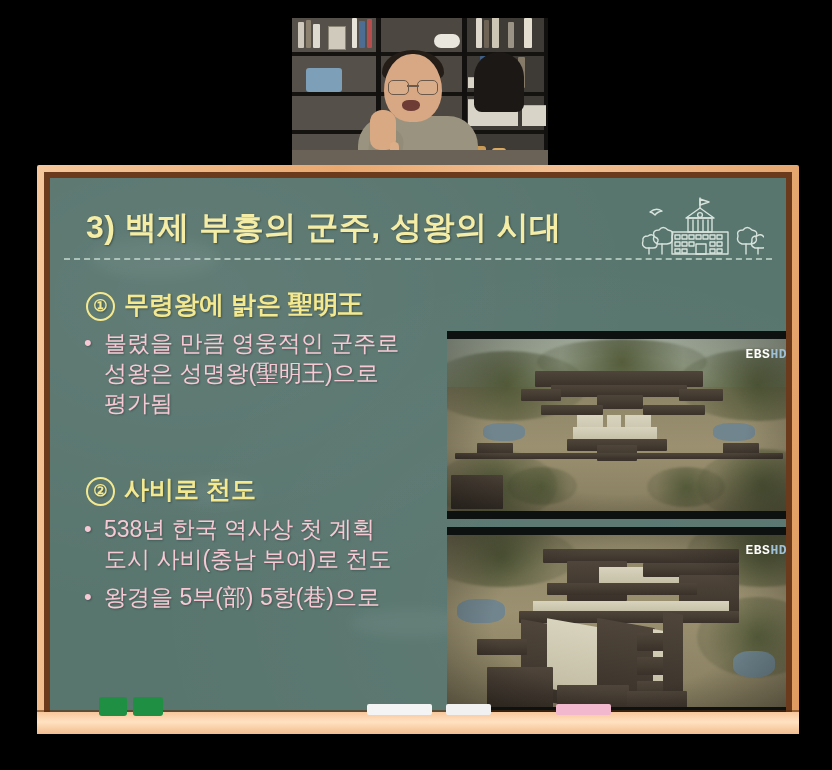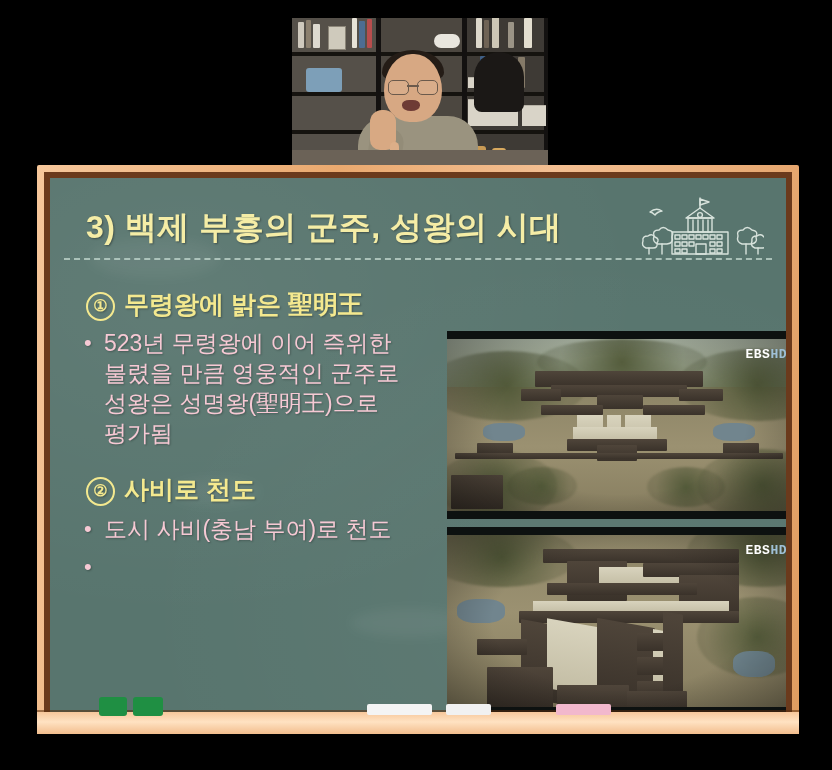--- a/index.html
+++ b/index.html
@@ -483,41 +483,42 @@
           </g>
         </svg>
 
         <div class="heading" style="left:36px; top:110px;">
           <span class="circ">①</span><span>무령왕에 밝은 聖明王</span>
         </div>
         <div class="bullets" style="left:34px; top:150px;">
           <div class="bullet-row">
             <div class="bullet-dot">•</div>
             <div class="bullet-text">
-              <div>523년 무령왕에 이어 즉위한</div>
               <div>불렸을 만큼 영웅적인 군주로</div>
               <div>성왕은 성명왕(聖明王)으로</div>
               <div>평가됨</div>
             </div>
           </div>
         </div>
 
         <div class="heading" style="left:36px; top:295px;">
           <span class="circ">②</span><span>사비로 천도</span>
         </div>
         <div class="bullets" style="left:34px; top:336px;">
           <div class="bullet-row">
             <div class="bullet-dot">•</div>
             <div class="bullet-text">
+              <div>538년 한국 역사상 첫 계획</div>
               <div>도시 사비(충남 부여)로 천도</div>
             </div>
           </div>
           <div class="bullet-row" style="margin-top:8px;">
             <div class="bullet-dot">•</div>
             <div class="bullet-text">
+              <div>왕경을 5부(部) 5항(巷)으로</div>
             </div>
           </div>
         </div>
 
         <div class="still still-top">
           <div class="sky"></div>
           <div class="ground"></div>
 
           <div class="forest" style="left:-20px;top:20px;width:160px;height:70px;"></div>
           <div class="forest" style="left:230px;top:18px;width:160px;height:72px;"></div>

